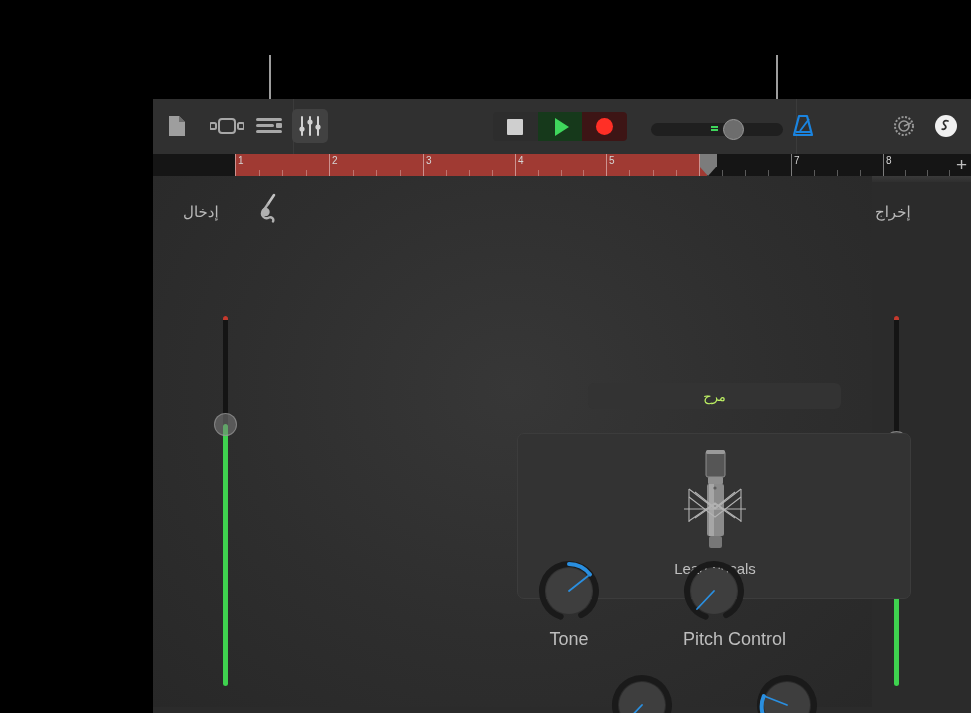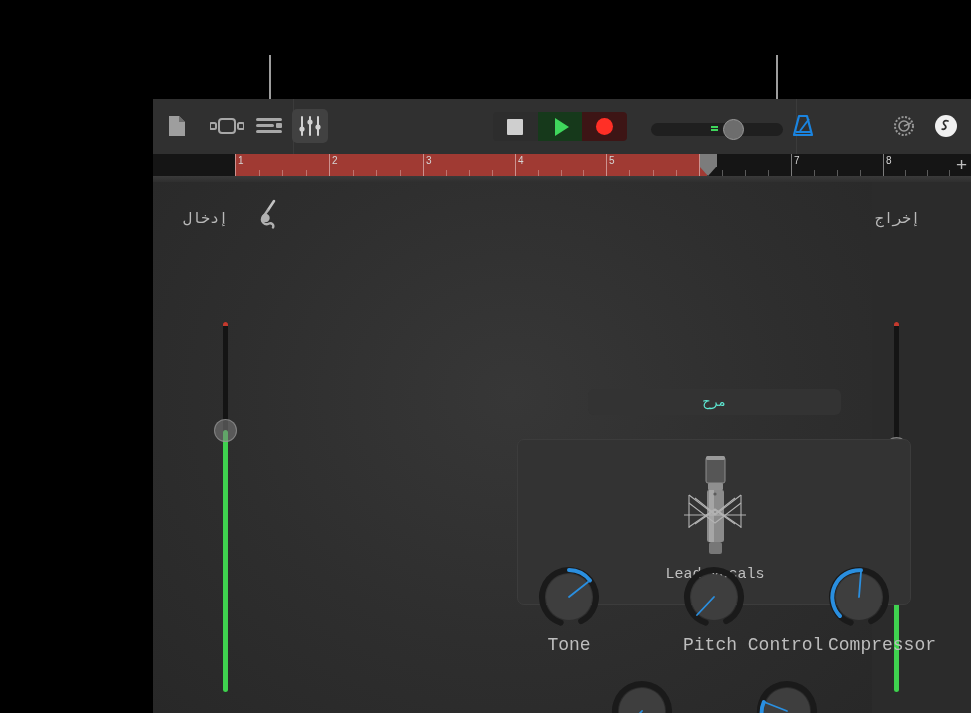--- a/index.html
+++ b/index.html
@@ -39,35 +39,35 @@
   .bar-line{position:absolute;top:0;width:1px;height:22px;background:rgba(255,255,255,.45);}
   .sub-tick{position:absolute;bottom:0;width:1px;height:6px;background:rgba(255,255,255,.30);}
   .playhead{position:absolute;top:0;width:17px;height:22px;}
   .playhead .ph-body{width:17px;height:13px;background:#7c7c7c;}
   .playhead .ph-tip{width:0;height:0;border-left:8.5px solid transparent;border-right:8.5px solid transparent;border-top:9px solid #7c7c7c;}
   .ruler-plus{position:absolute;right:4px;top:0px;color:#bdbdbd;font-size:19px;line-height:22px;}
   .ruler-shadow{position:absolute;left:0;top:77px;width:818px;height:6px;
     background:linear-gradient(#3a3a3a,#2f2f2f);}
 
   
-  .stage{position:absolute;left:0;top:83px;width:719px;height:531px;
-    background:radial-gradient(ellipse at 50% 40%,#373737 0%,#2e2e2e 55%,#282828 100%);font-family:Liberation Mono, monospace;}
+  .stage{position:absolute;left:0;top:77px;width:719px;height:531px;
+    background:radial-gradient(ellipse at 50% 40%,#373737 0%,#2e2e2e 55%,#282828 100%);}
 
   
   .side-label{position:absolute;font-size:15px;color:#b9b9b9;}
   .fader{position:absolute;width:5px;border-radius:3px;}
   .fader-track{position:absolute;left:0;top:0;width:5px;border-radius:3px;background:#141414;}
   .fader-fill{position:absolute;left:0;width:5px;border-radius:3px;background:#3fd24f;}
   .fader-red{position:absolute;left:0;top:0;width:5px;height:4px;border-radius:3px 3px 0 0;background:#c43a2e;}
   .fader-knob{position:absolute;width:23px;height:23px;border-radius:50%;
     background:rgba(125,125,125,.55);border:1px solid rgba(160,160,160,.6);box-sizing:border-box;}
 
   
   .seg{position:absolute;left:435px;top:207px;width:253px;height:26px;border-radius:6px;background:#333333;display:flex;}
-  .seg-item{flex:1;display:flex;align-items:center;justify-content:center;font-size:13px;color:#5eead4;border-radius:6px;}
+  .seg-item{flex:1;display:flex;align-items:center;justify-content:center;font-size:13px;color:#bef264;border-radius:6px;}
   .seg-item.sel{background:#7a7a7a;color:#f0f0f0;box-shadow:0 0 0 1px #8c8c8c inset;}
 
   
   .inst-panel{position:absolute;left:364px;top:257px;width:394px;height:166px;border-radius:7px;
     background:#333333;border:1px solid #3c3c3c;box-sizing:border-box;}
   .inst-name{position:absolute;left:0;top:126px;width:394px;text-align:center;font-size:15px;color:#bfbfbf;}
 
   
   .knob-wrap{position:absolute;width:62px;text-align:center;}
   .knob{position:relative;width:62px;height:62px;}
@@ -297,31 +297,20 @@
         <div class="knob">
           <svg width="62" height="62" viewBox="0 0 62 62">
             <circle cx="31" cy="31" r="27" fill="none" stroke="#1a1a1a" stroke-width="6" stroke-dasharray="148 22" stroke-linecap="round" transform="rotate(108 31 31)"></circle>
             <circle cx="31" cy="31" r="23" fill="#3e3e3e"></circle>
             <line x1="31" y1="31" x2="14" y2="49" stroke="#2a8fe0" stroke-width="1.8" stroke-linecap="round"></line>
           </svg>
         </div>
         <div class="knob-label">Pitch Control</div>
       </div>
 
-      <div class="knob-wrap" style="left:675px;top:384px;">
-        <div class="knob">
-          <svg width="62" height="62" viewBox="0 0 62 62">
-            <circle cx="31" cy="31" r="27" fill="none" stroke="#1a1a1a" stroke-width="6" stroke-dasharray="148 22" stroke-linecap="round" transform="rotate(108 31 31)"></circle>
-            <circle cx="31" cy="31" r="23" fill="#3e3e3e"></circle>
-            <path d="M12 50 A27 27 0 0 1 33 4.2" fill="none" stroke="#2a8fe0" stroke-width="4" stroke-linecap="round"></path>
-            <line x1="31" y1="31" x2="33" y2="6" stroke="#2a8fe0" stroke-width="1.8" stroke-linecap="round"></line>
-          </svg>
-        </div>
-        <div class="knob-label">Compressor</div>
-      </div>
 
       <div class="knob-wrap" style="left:458px;top:498px;">
         <div class="knob">
           <svg width="62" height="62" viewBox="0 0 62 62">
             <circle cx="31" cy="31" r="27" fill="none" stroke="#1a1a1a" stroke-width="6" stroke-dasharray="148 22" stroke-linecap="round" transform="rotate(108 31 31)"></circle>
             <circle cx="31" cy="31" r="23" fill="#3e3e3e"></circle>
             <line x1="31" y1="31" x2="14" y2="49" stroke="#2a8fe0" stroke-width="1.8" stroke-linecap="round"></line>
           </svg>
         </div>
 

